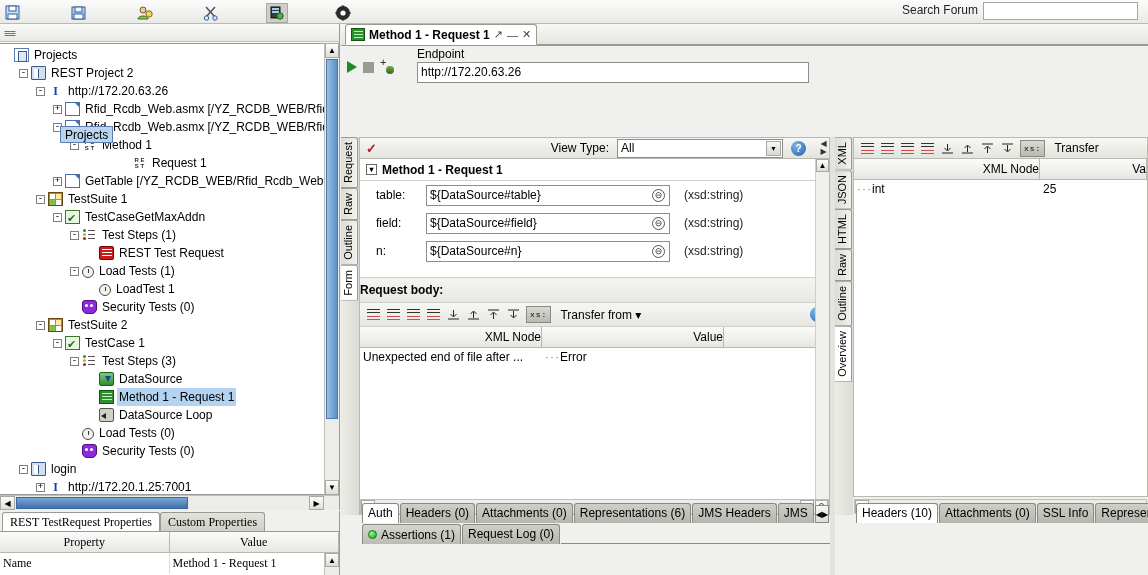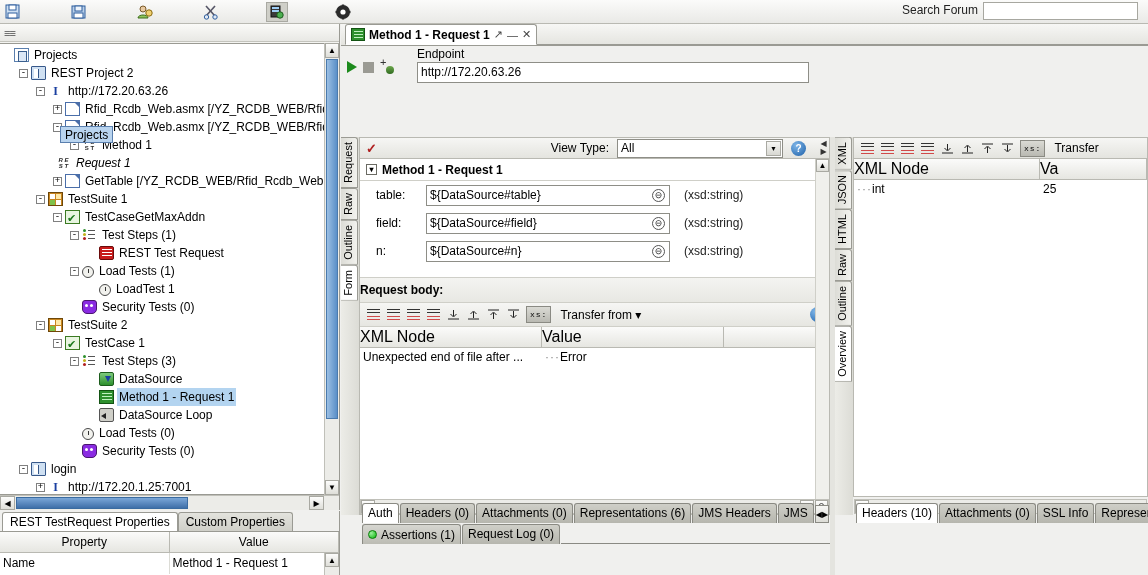--- a/index.html
+++ b/index.html
@@ -12,21 +12,21 @@
     background: #f0f0ee;
     color: #000;
   }
   #app { position: relative; width: 1148px; height: 575px; }
 
   
   .toolbar {
     position: absolute; left: 0; top: 0; width: 1148px; height: 24px;
     background: linear-gradient(#fbfbfa, #e9e9e6);
     border-bottom: 1px solid #b9b9b2;
-    display: flex; align-items: center; gap: 42px;
+    display: flex; align-items: flex-end; gap: 42px;
   }
   .tb-ico {
     width: 22px; height: 20px; margin-left: 2px;
     display: flex; align-items: center; justify-content: center;
     position: relative;
   }
   .tb-ico.sel { background: #cfcfc8; border: 1px solid #a9a9a2; }
   .searchforum {
     position: absolute; right: 170px; top: 3px;
     font-size: 12px; color: #222;
@@ -133,21 +133,21 @@
   }
   .hsb .arr.l{left:0;} .hsb .arr.r{right:15px;}
   .hsb .thumb {
     position:absolute; left:16px; top:1px; width: 172px; height:12px;
     background: linear-gradient(#7ba7d8,#3f6fa8); border:1px solid #3a6ba0;
   }
 
   
   .props {
     position: absolute; left: 0; top: 511px; width: 340px; height: 64px;
-    background: #f0f0ee; border-right: 1px solid #9a9a93;
+    background: #f0f0ee; border-right: 1px solid #9a9a93; font-family: Liberation Serif, serif;
   }
   .ptabs { display:flex; height: 20px; padding-left: 2px; align-items:flex-end; }
   .ptab {
     height: 19px; line-height: 18px; padding: 0 7px; font-size: 12px;
     border: 1px solid #9a9a93; border-bottom: 0;
     border-radius: 3px 3px 0 0; background: linear-gradient(#e3e3de,#cfcfc8);
   }
   .ptab.act { background: #fff; }
   .ptable { position: absolute; left: 0; right: 0; top: 20px; bottom: 0; background: #fff; border-top: 1px solid #9a9a93;}
   .ptr { display: flex; height: 21px; }
@@ -285,21 +285,21 @@
   .ti.align::after{content:"";position:absolute;left:1px;top:9px;right:1px;height:1px;background:#d04a4a;box-shadow:0 3px 0 #d04a4a;}
   .xsbtn {
     height:17px; min-width:23px; padding:0 3px;
     background: linear-gradient(#dadad4,#b9b9b2); border:1px solid #8a8a83;
     font-size:8px; letter-spacing:1px; text-align:center; line-height:15px;
     font-family:"Liberation Mono", monospace;
   }
   .transfer { font-size:12px; margin-left:4px; }
   .tbl { width:100%; }
   .tbl-head { display:flex; height:21px; background:linear-gradient(#fbfbfa,#e6e6e1); border-bottom:1px solid #b9b9b2;}
-  .th { text-align:left; line-height:20px; font-size:16px; border-right:1px solid #b9b9b2;}
+  .th { text-align:right; line-height:20px; font-size:12px; border-right:1px solid #b9b9b2;}
   .tbl-row { display:flex; height:20px; }
   .td { line-height:19px; font-size:12px; padding-left:3px; }
   .dots { color:#888; letter-spacing:1px; }
 
   .bottom-tabs {
     position:absolute; left:18px; right:0; bottom:0; height:73px;
   }
   .bt-row { display:flex; align-items:flex-end; height:21px; gap:1px; padding-left:3px;}
   .bt {
     height:20px; line-height:18px; padding:0 5px; font-size:12px;
@@ -409,21 +409,21 @@
           <div class="trow" style="padding-left: 53px;">
             <span class="tog">-</span>
             <span class="ic ic-res"></span>
             <span class="lbl">Rfid_Rcdb_Web.asmx [/YZ_RCDB_WEB/Rfid</span>
           </div>
           <div class="trow" style="padding-left: 70px;">
             <span class="tog">-</span>
             <span class="ic ic-post">P O<br>S T</span>
             <span class="lbl">Method 1</span>
           </div>
-          <div class="trow" style="padding-left: 44px; font-style: italic;">
+          <div class="trow" style="padding-left: 120px;">
             <span class="tog blank"></span>
             <span class="ic ic-rest">R E<br>S T</span>
             <span class="lbl">Request 1</span>
           </div>
           <div class="trow" style="padding-left: 53px;">
             <span class="tog">+</span>
             <span class="ic ic-res"></span>
             <span class="lbl">GetTable [/YZ_RCDB_WEB/Rfid_Rcdb_Web.</span>
           </div>
           <div class="trow" style="padding-left: 36px;">

